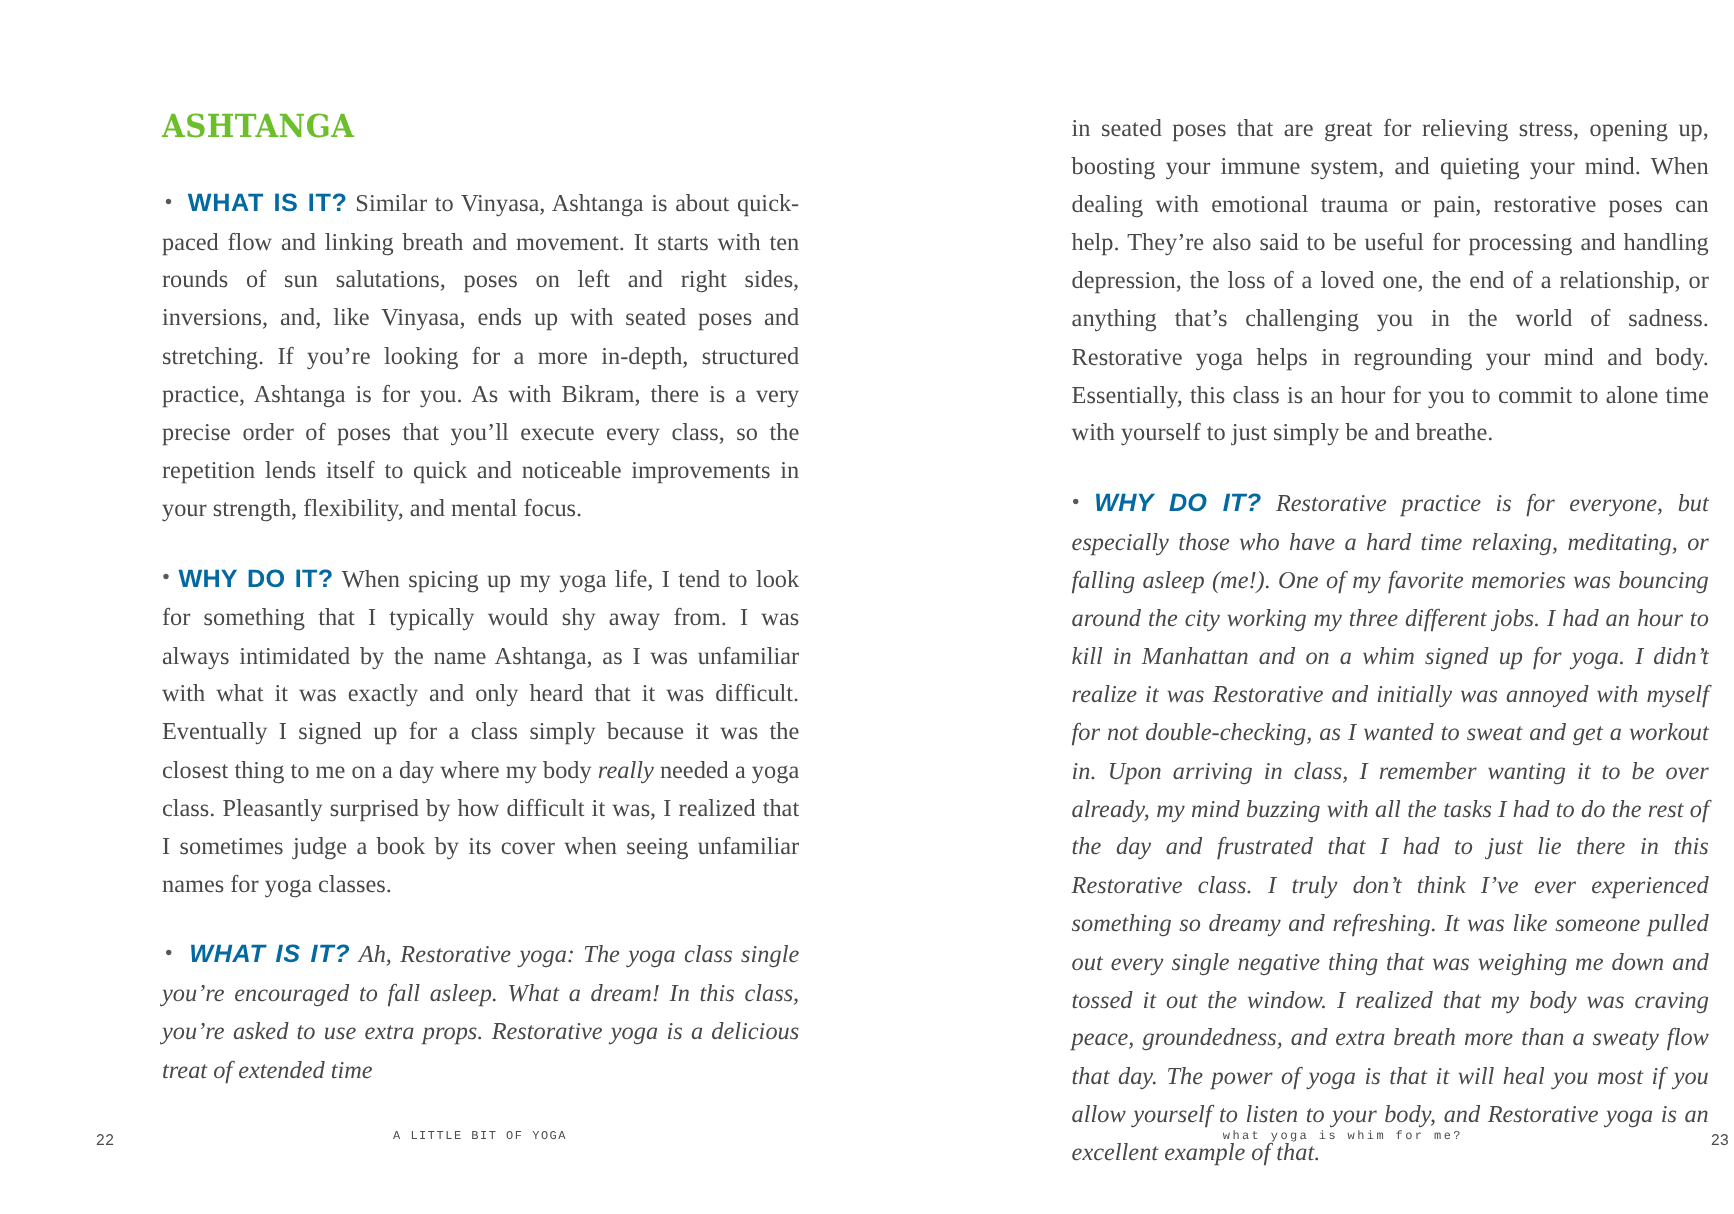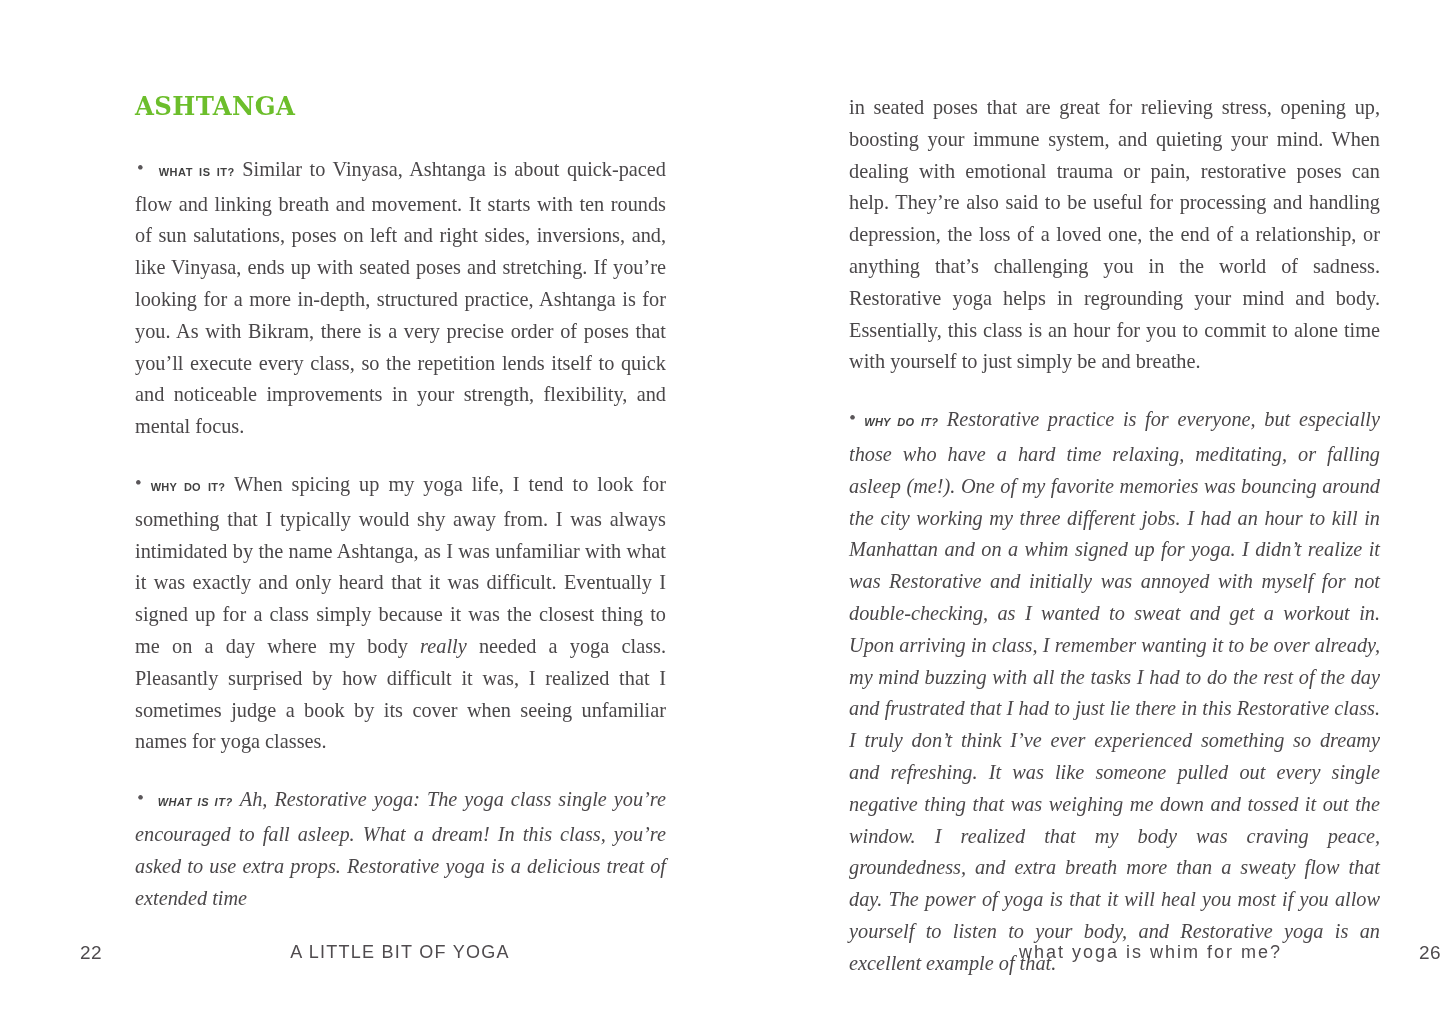--- a/index.html
+++ b/index.html
@@ -25,21 +25,21 @@
     margin-left: 39px;
   }
 
   
   .column {
     position: absolute;
     top: 92px;
     width: 531px;
   }
   .column-left  { left: 96px; }
-  .column-right { left: 810px; }
+  .column-right { left: 854px; }
 
   
   .section-heading {
     font-family: "DejaVu Serif", "Liberation Serif", serif;
     font-weight: bold;
     font-size: 26.5px;
     line-height: 1.05;
     letter-spacing: 0.4px;
     color: #6cbe2b;
     margin: 0 0 0 0;
@@ -68,22 +68,22 @@
     font-size: 19px;
     line-height: 0;
     position: relative;
     top: -2px;
   }
   .bullet-pad-small { padding-left: 2px; }
 
   .label {
     font-family: "Liberation Sans", "DejaVu Sans", sans-serif;
     font-weight: bold;
-    font-size: 11px;
-    color: #404040;
+    font-size: 21px;
+    color: #0369a1;
     letter-spacing: 0.55px;
   }
   .label.tight { letter-spacing: 0.2px; }
 
   .gap-after-bullet { letter-spacing: 0; }
 
   em.ital { font-style: italic; }
 
   
   .footer {
@@ -91,32 +91,32 @@
     bottom: 0;
     height: 70px;
   }
   .footer-left  { left: 0;   width: 722px; }
   .footer-right { left: 722px; width: 723px; }
 
   .folio {
     position: absolute;
     top: 0;
     font-family: "Liberation Sans", "DejaVu Sans", sans-serif;
-    font-size: 19px;
+    font-size: 13px;
     color: #4f4b4e;
     letter-spacing: 0.4px;
   }
   .folio-verso { left: 41px; }
   .folio-recto { right: 43px; }
 
   .running-head {
     position: absolute;
     top: 0;
-    font-family: Liberation Sans, sans-serif;
-    font-size: 18px;
+    font-family: Liberation Mono, monospace;
+    font-size: 10px;
     color: #4f4b4e;
     letter-spacing: 1.25px;
     white-space: nowrap;
   }
   .running-head-verso {
     left: 0; right: 0; text-align: center;
   }
   .running-head-recto {
     left: 258px;
     letter-spacing: 2.0px;
@@ -157,17 +157,17 @@
       </p>
     </div>
 
     <div class="footer footer-left">
       <span class="folio folio-verso">22</span>
       <span class="running-head running-head-verso">A LITTLE BIT OF YOGA</span>
     </div>
 
     <div class="footer footer-right">
       <span class="running-head running-head-recto">what yoga is whim for me?</span>
-      <span class="folio folio-recto">26</span>
+      <span class="folio folio-recto">23</span>
     </div>
 
   </div>
 </div>
 
 </body></html>

